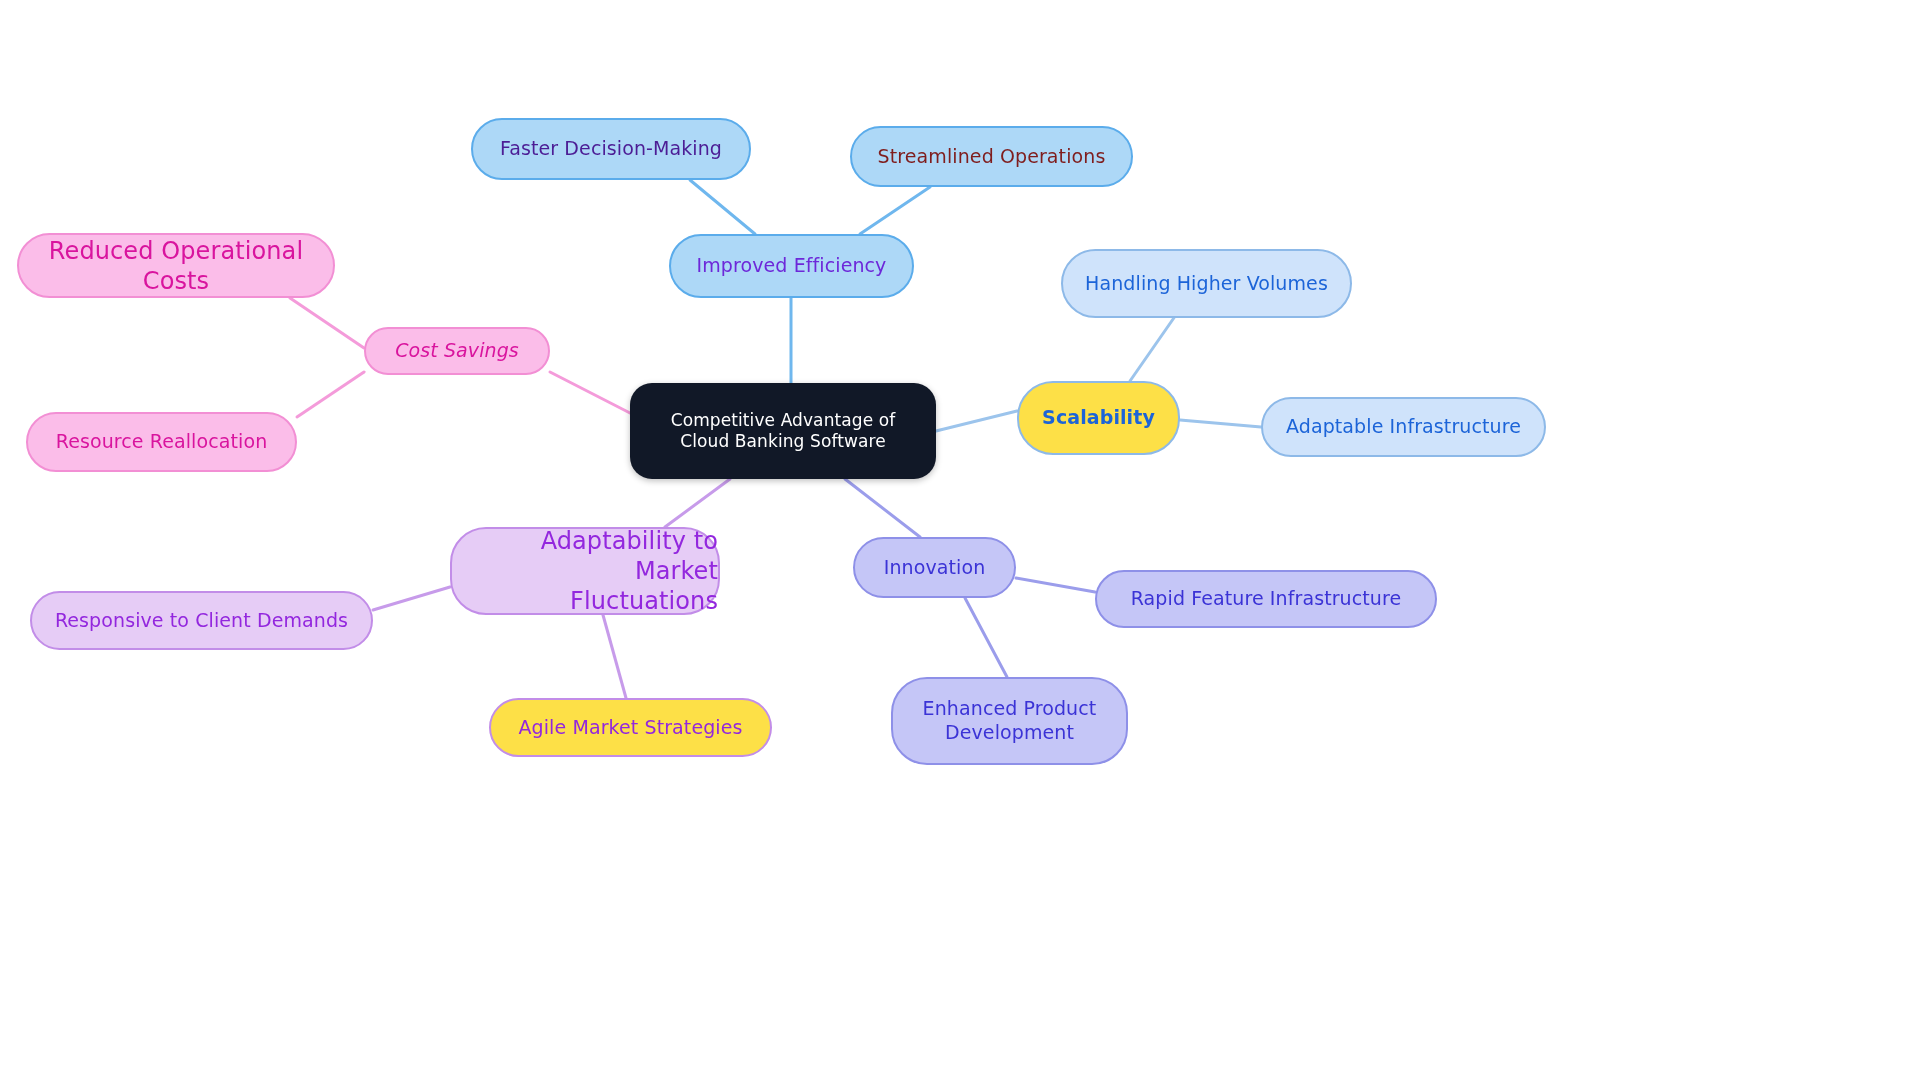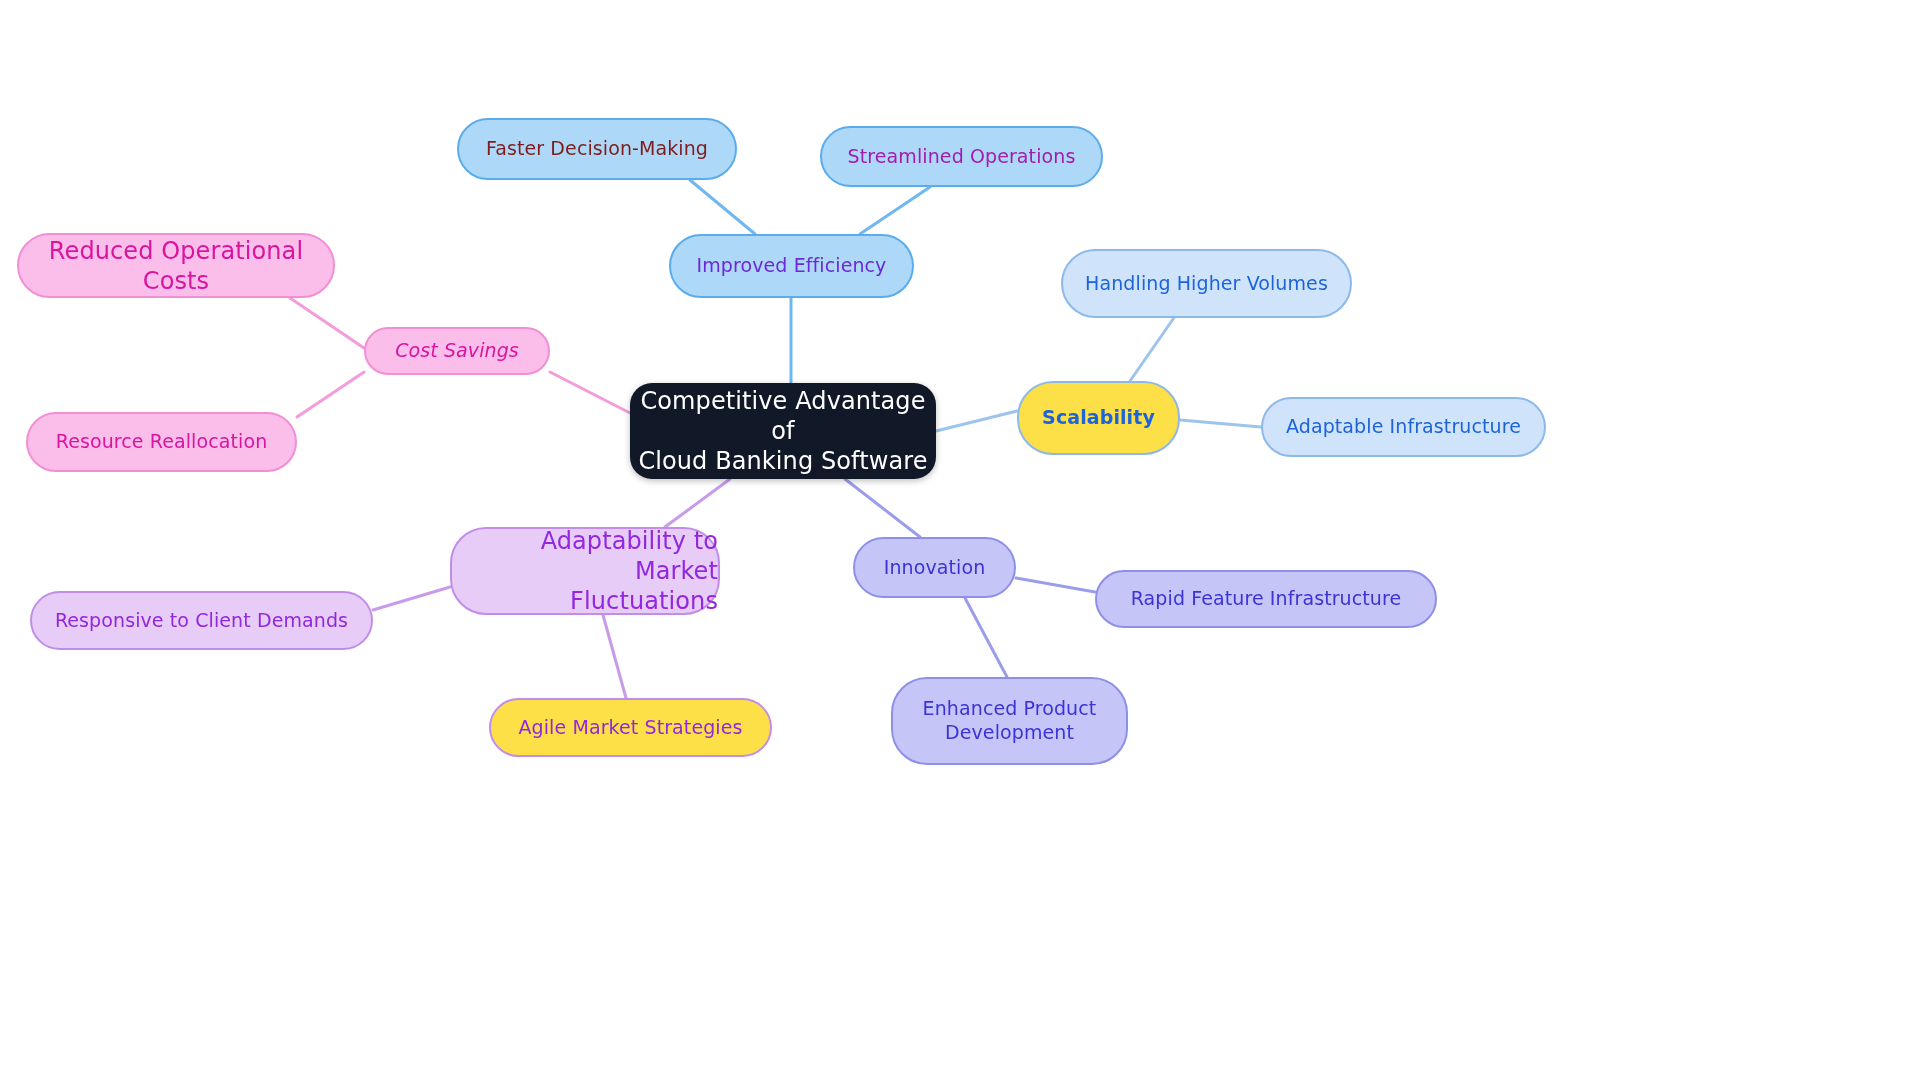--- a/index.html
+++ b/index.html
@@ -62,25 +62,25 @@
       <line x1="845" y1="479" x2="920" y2="537" stroke="#9B9DEB" stroke-width="3" stroke-linecap="round"></line>
       <line x1="1016" y1="578" x2="1095" y2="592" stroke="#9B9DEB" stroke-width="3" stroke-linecap="round"></line>
       <line x1="965" y1="598" x2="1007" y2="677" stroke="#9B9DEB" stroke-width="3" stroke-linecap="round"></line>
       <line x1="730" y1="479" x2="665" y2="527" stroke="#C79BEA" stroke-width="3" stroke-linecap="round"></line>
       <line x1="450" y1="587" x2="373" y2="610" stroke="#C79BEA" stroke-width="3" stroke-linecap="round"></line>
       <line x1="603" y1="615" x2="626" y2="698" stroke="#C79BEA" stroke-width="3" stroke-linecap="round"></line>
       <line x1="630" y1="413" x2="550" y2="372" stroke="#F49BDA" stroke-width="3" stroke-linecap="round"></line>
       <line x1="364" y1="348" x2="290" y2="298" stroke="#F49BDA" stroke-width="3" stroke-linecap="round"></line>
       <line x1="364" y1="372" x2="297" y2="417" stroke="#F49BDA" stroke-width="3" stroke-linecap="round"></line>
     </svg>
-<div class="node root" style="left: 630px; top: 383px; width: 306px; height: 96px; background: rgb(17, 24, 39); border-color: rgb(17, 24, 39); color: rgb(255, 255, 255); font-size: 24px; border-radius: 22px;"><span>Competitive Advantage of
+<div class="node root" style="left: 630px; top: 383px; width: 306px; height: 96px; background: rgb(17, 24, 39); border-color: rgb(17, 24, 39); color: rgb(255, 255, 255); font-size: 17px; border-radius: 22px;"><span>Competitive Advantage of
 Cloud Banking Software</span></div>
     <div class="node" style="left: 669px; top: 234px; width: 245px; height: 64px; background: rgb(173, 216, 247); border-color: rgb(91, 172, 235); color: #6d28d9; font-size: 19px;"><span>Improved Efficiency</span></div>
-    <div class="node" style="left: 457px; top: 118px; width: 280px; height: 62px; background: rgb(173, 216, 247); border-color: rgb(91, 172, 235); color: #7f1d1d; font-size: 19px;"><span>Faster Decision-Making</span></div>
-    <div class="node" style="left: 820px; top: 126px; width: 283px; height: 61px; background: rgb(173, 216, 247); border-color: rgb(91, 172, 235); color: #a21caf; font-size: 19px; align-items: center;"><span>Streamlined Operations</span></div>
+    <div class="node" style="left: 471px; top: 118px; width: 280px; height: 62px; background: rgb(173, 216, 247); border-color: rgb(91, 172, 235); color: #4c1d95; font-size: 19px;"><span>Faster Decision-Making</span></div>
+    <div class="node" style="left: 850px; top: 126px; width: 283px; height: 61px; background: rgb(173, 216, 247); border-color: rgb(91, 172, 235); color: #7f1d1d; font-size: 19px; align-items: center;"><span>Streamlined Operations</span></div>
     <div class="node" style="left: 1017px; top: 381px; width: 163px; height: 74px; background: #fde047; border-color: rgb(141, 185, 232); color: rgb(28, 100, 216); font-size: 19px; font-weight: bold;"><span>Scalability</span></div>
     <div class="node" style="left: 1061px; top: 249px; width: 291px; height: 69px; background: rgb(207, 227, 251); border-color: rgb(141, 185, 232); color: rgb(28, 100, 216); font-size: 19px;"><span>Handling Higher Volumes</span></div>
     <div class="node" style="left: 1261px; top: 397px; width: 285px; height: 60px; background: rgb(207, 227, 251); border-color: rgb(141, 185, 232); color: rgb(28, 100, 216); font-size: 19px;"><span>Adaptable Infrastructure</span></div>
     <div class="node" style="left: 853px; top: 537px; width: 163px; height: 61px; background: rgb(197, 198, 247); border-color: rgb(142, 144, 232); color: rgb(59, 51, 214); font-size: 19px;"><span>Innovation</span></div>
     <div class="node" style="left: 1095px; top: 570px; width: 342px; height: 58px; background: rgb(197, 198, 247); border-color: rgb(142, 144, 232); color: rgb(59, 51, 214); font-size: 19px;"><span>Rapid Feature Infrastructure</span></div>
     <div class="node" style="left: 891px; top: 677px; width: 237px; height: 88px; background: rgb(197, 198, 247); border-color: rgb(142, 144, 232); color: rgb(59, 51, 214); font-size: 19px;"><span>Enhanced Product
 Development</span></div>
     <div class="node" style="left: 450px; top: 527px; width: 270px; height: 88px; background: rgb(230, 204, 246); border-color: rgb(194, 141, 232); color: rgb(147, 39, 222); font-size: 24px; text-align: right;"><span>Adaptability to Market
 Fluctuations</span></div>
     <div class="node" style="left: 30px; top: 591px; width: 343px; height: 59px; background: rgb(230, 204, 246); border-color: rgb(194, 141, 232); color: rgb(147, 39, 222); font-size: 19px;"><span>Responsive to Client Demands</span></div>

